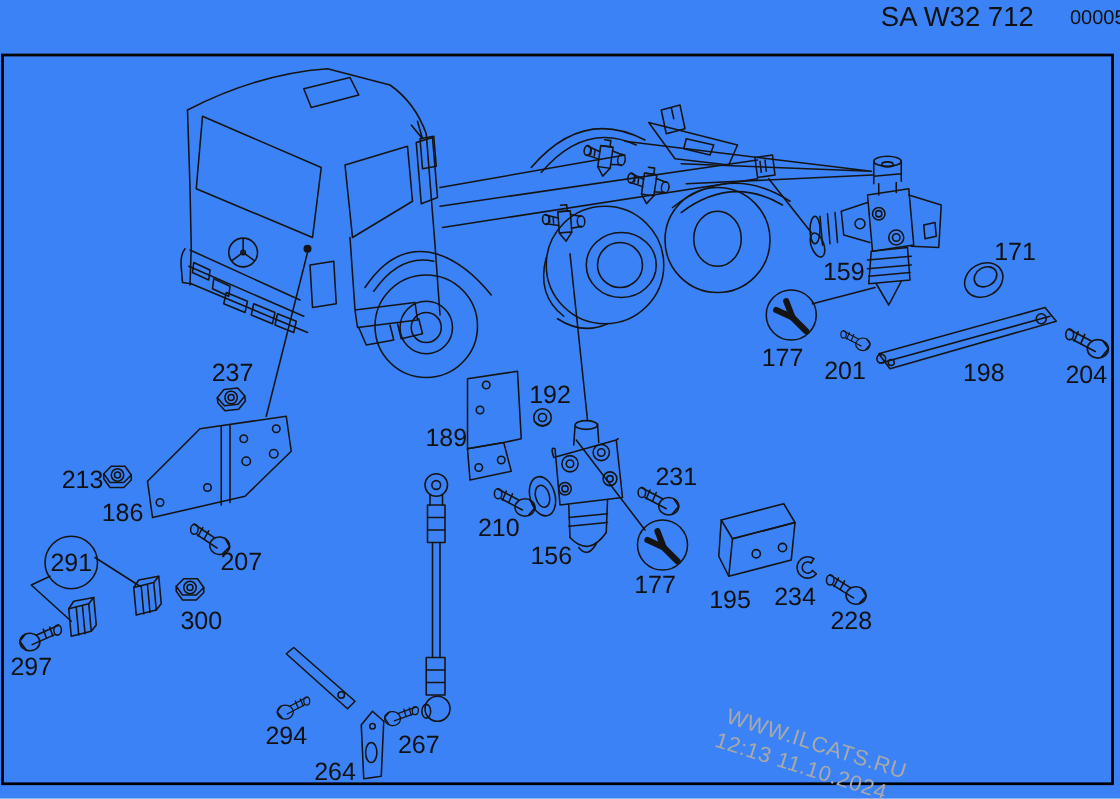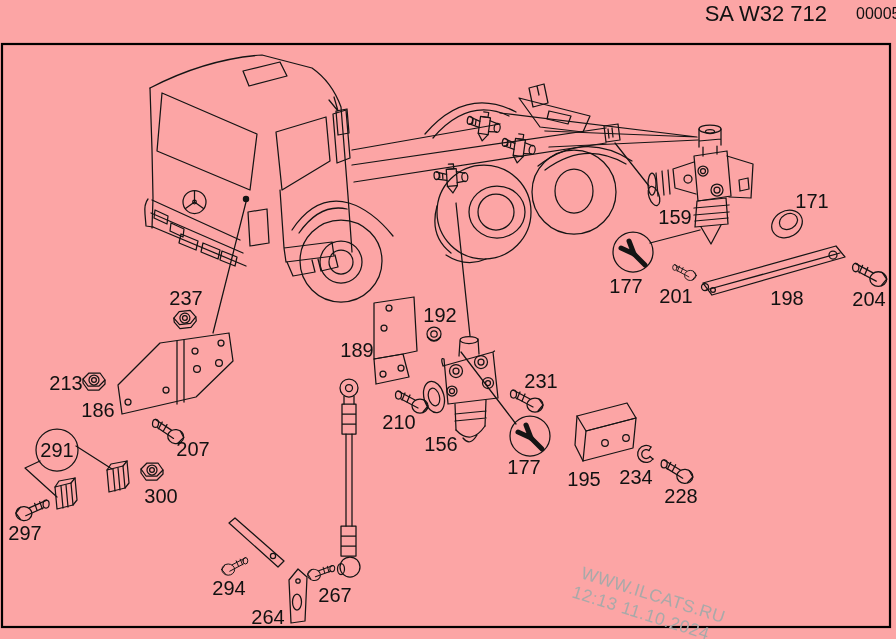--- a/index.html
+++ b/index.html
@@ -1,17 +1,17 @@
 <!DOCTYPE html>
 <html><head>
 <meta charset="utf-8">
 <style>
   html,body{margin:0;padding:0;background:#fff;}
   .page{
-    position:relative;width:896px;height:639px;background:#fca5a5;overflow:hidden;
+    position:relative;width:896px;height:639px;background:#3b82f6;overflow:hidden;
     font-family:"Liberation Sans",sans-serif;
   }
   svg{position:absolute;left:0;top:0;}
   svg text{font-family:"Liberation Sans",sans-serif;fill:#111;}
   .lbl{font-size:20px;text-anchor:middle;}
   .hdr{font-size:22px;}
   .pg{font-size:16px;}
   .wm{font-size:17.5px;fill:#a9a9a9;letter-spacing:0.5px;}
   .ln{stroke:#141414;stroke-width:1.25;fill:none;stroke-linejoin:round;stroke-linecap:round;}
 </style>

